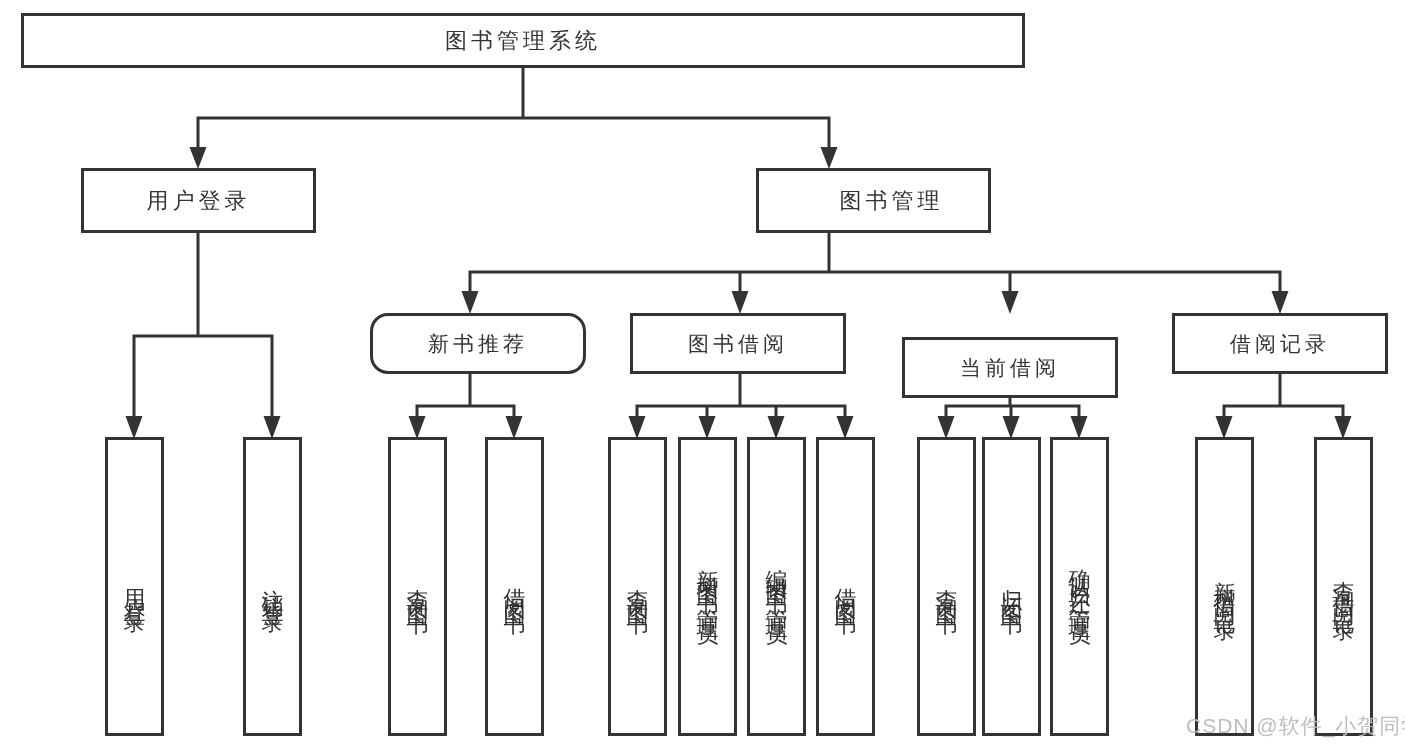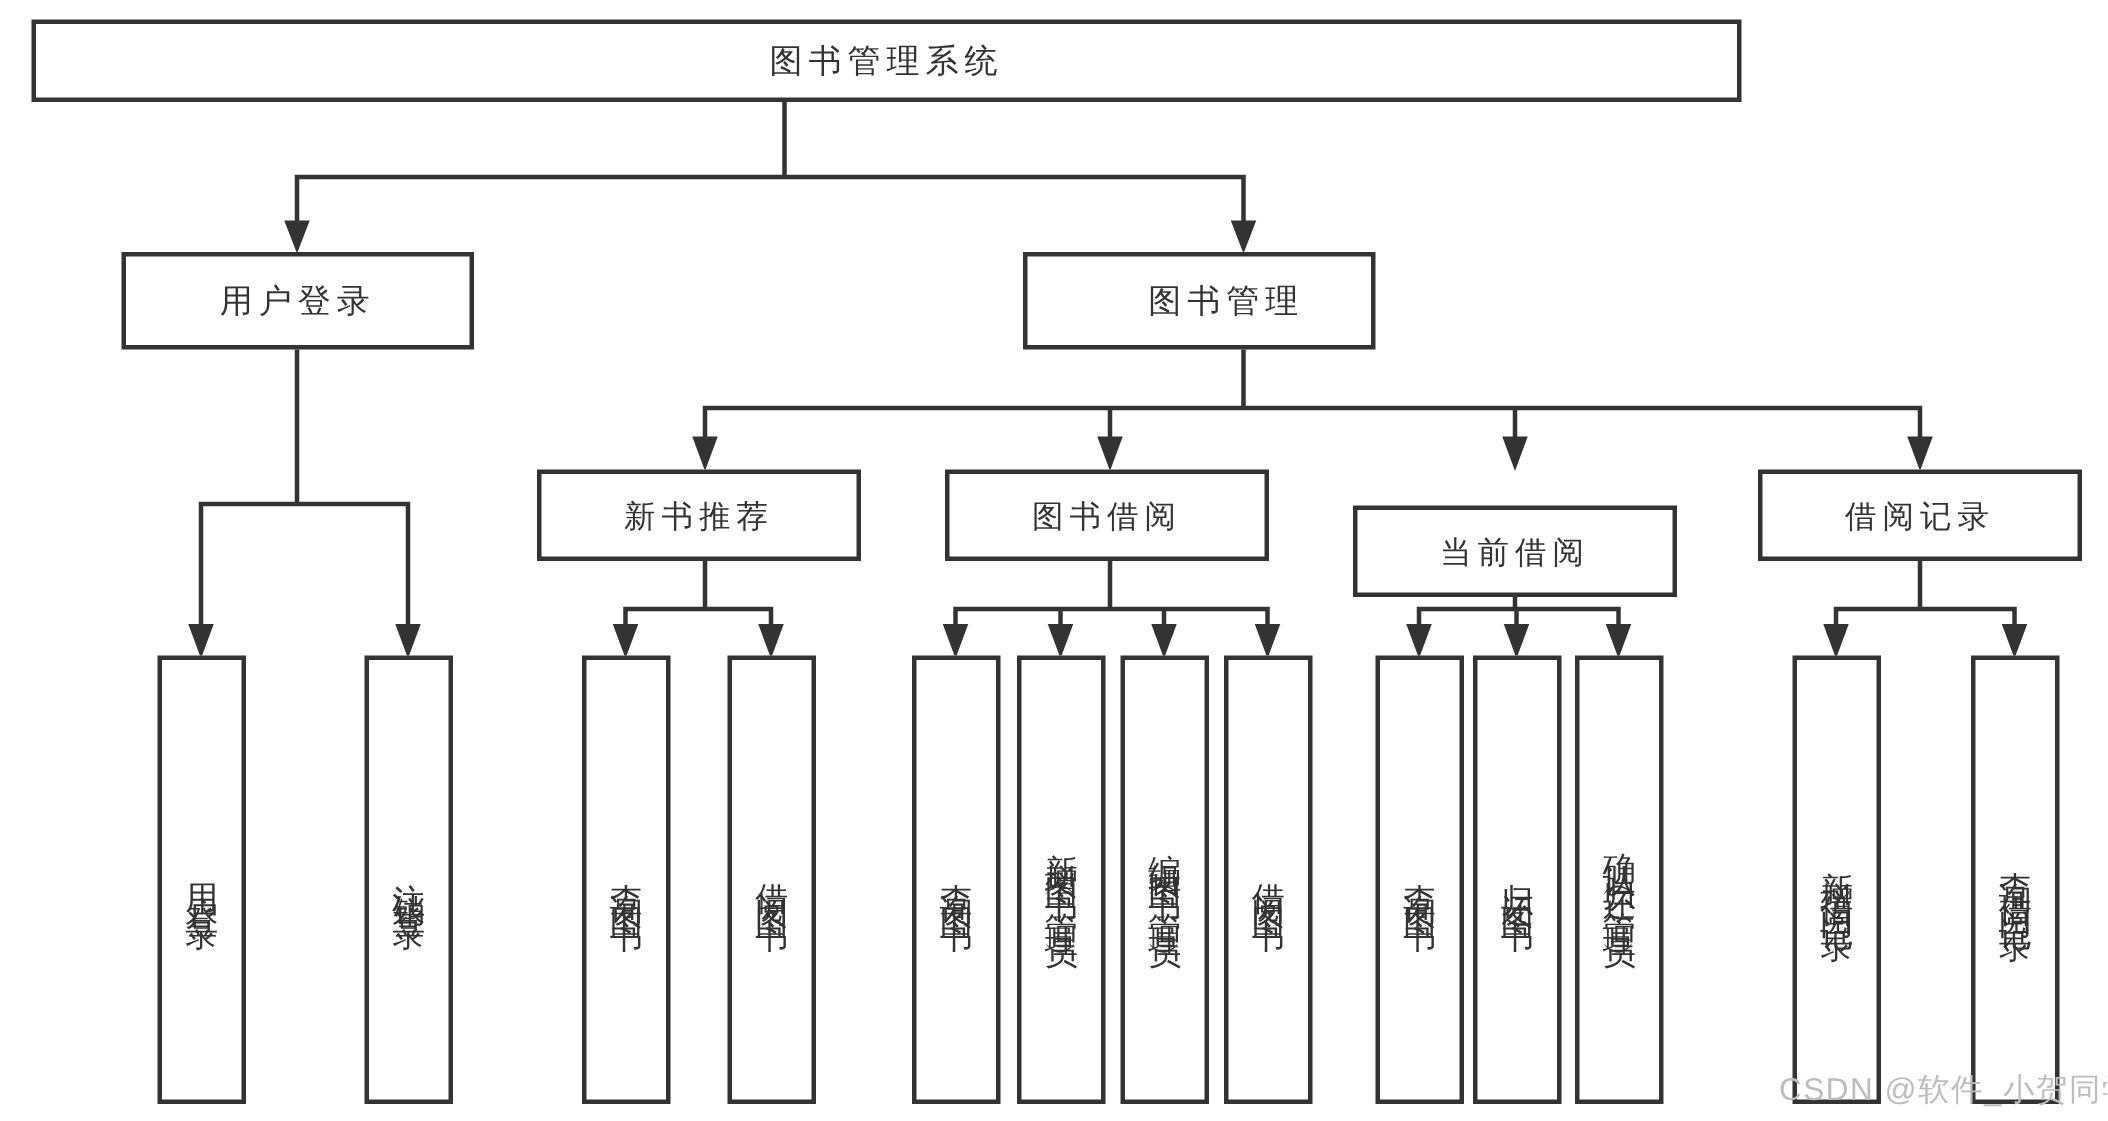--- a/index.html
+++ b/index.html
@@ -40,21 +40,21 @@
     display: flex;
     align-items: center;
     justify-content: center;
     color: var(--text, #333333);
     font-size: 22px;
     letter-spacing: 4px;
     text-align: center;
     white-space: nowrap;
   }
   .node.root {
-    left: 21px; top: 13px; width: 1140px; height: 55px;
+    left: 21px; top: 13px; width: 1004px; height: 55px;
   }
   .node.l2 {
     top: 168px; width: 235px; height: 65px;
   }
   .node.l3 {
     top: 313px; width: 216px; height: 61px;
     font-size: 21px;
   }
   .node.leaf {
     top: 437px; width: 59px; height: 299px;
@@ -97,23 +97,23 @@
     <path class="arrows" d="M189.5 147 L206.5 147 L198 169 Z M820.5 147 L837.5 147 L829 169 Z"></path>
 
     <path class="arrows" d="M461.5 291 L478.5 291 L470 314 Z M731.5 291 L748.5 291 L740 314 Z M1001.5 291 L1018.5 291 L1010 314 Z M1271.5 291 L1288.5 291 L1280 314 Z"></path>
 
     <path class="arrows" d="M125.5 416 L142.5 416 L134 439 Z M263.5 416 L280.5 416 L272 439 Z M408.5 416 L425.5 416 L417 439 Z M505.5 416 L522.5 416 L514 439 Z M628.5 416 L645.5 416 L637 439 Z M698.5 416 L715.5 416 L707 439 Z M767.5 416 L784.5 416 L776 439 Z M836.5 416 L853.5 416 L845 439 Z M937.5 416 L954.5 416 L946 439 Z M1002.5 416 L1019.5 416 L1011 439 Z M1070.5 416 L1087.5 416 L1079 439 Z M1215.5 416 L1232.5 416 L1224 439 Z M1334.5 416 L1351.5 416 L1343 439 Z"></path>
   </svg>
 
   <div class="node root">图书管理系统</div>
 
   <div class="node l2" style="left:81px;">用户登录</div>
-  <div class="node l2" style="left:682px;padding-left:36px;">图书管理</div>
+  <div class="node l2" style="left:756px;padding-left:36px;">图书管理</div>
 
-  <div class="node l3" style="left:358px;">新书推荐</div>
+  <div class="node l3" style="left:370px;border-radius:18px;">新书推荐</div>
   <div class="node l3" style="left:630px;">图书借阅</div>
   <div class="node l3" style="left:902px;margin-top:24px;">当前借阅</div>
   <div class="node l3" style="left:1172px;">借阅记录</div>
 
   <div class="node leaf" style="left:105px;">用户登录</div>
   <div class="node leaf" style="left:243px;">注销登录</div>
 
   <div class="node leaf" style="left:388px;">查询图书</div>
   <div class="node leaf" style="left:485px;">借阅图书</div>
 

